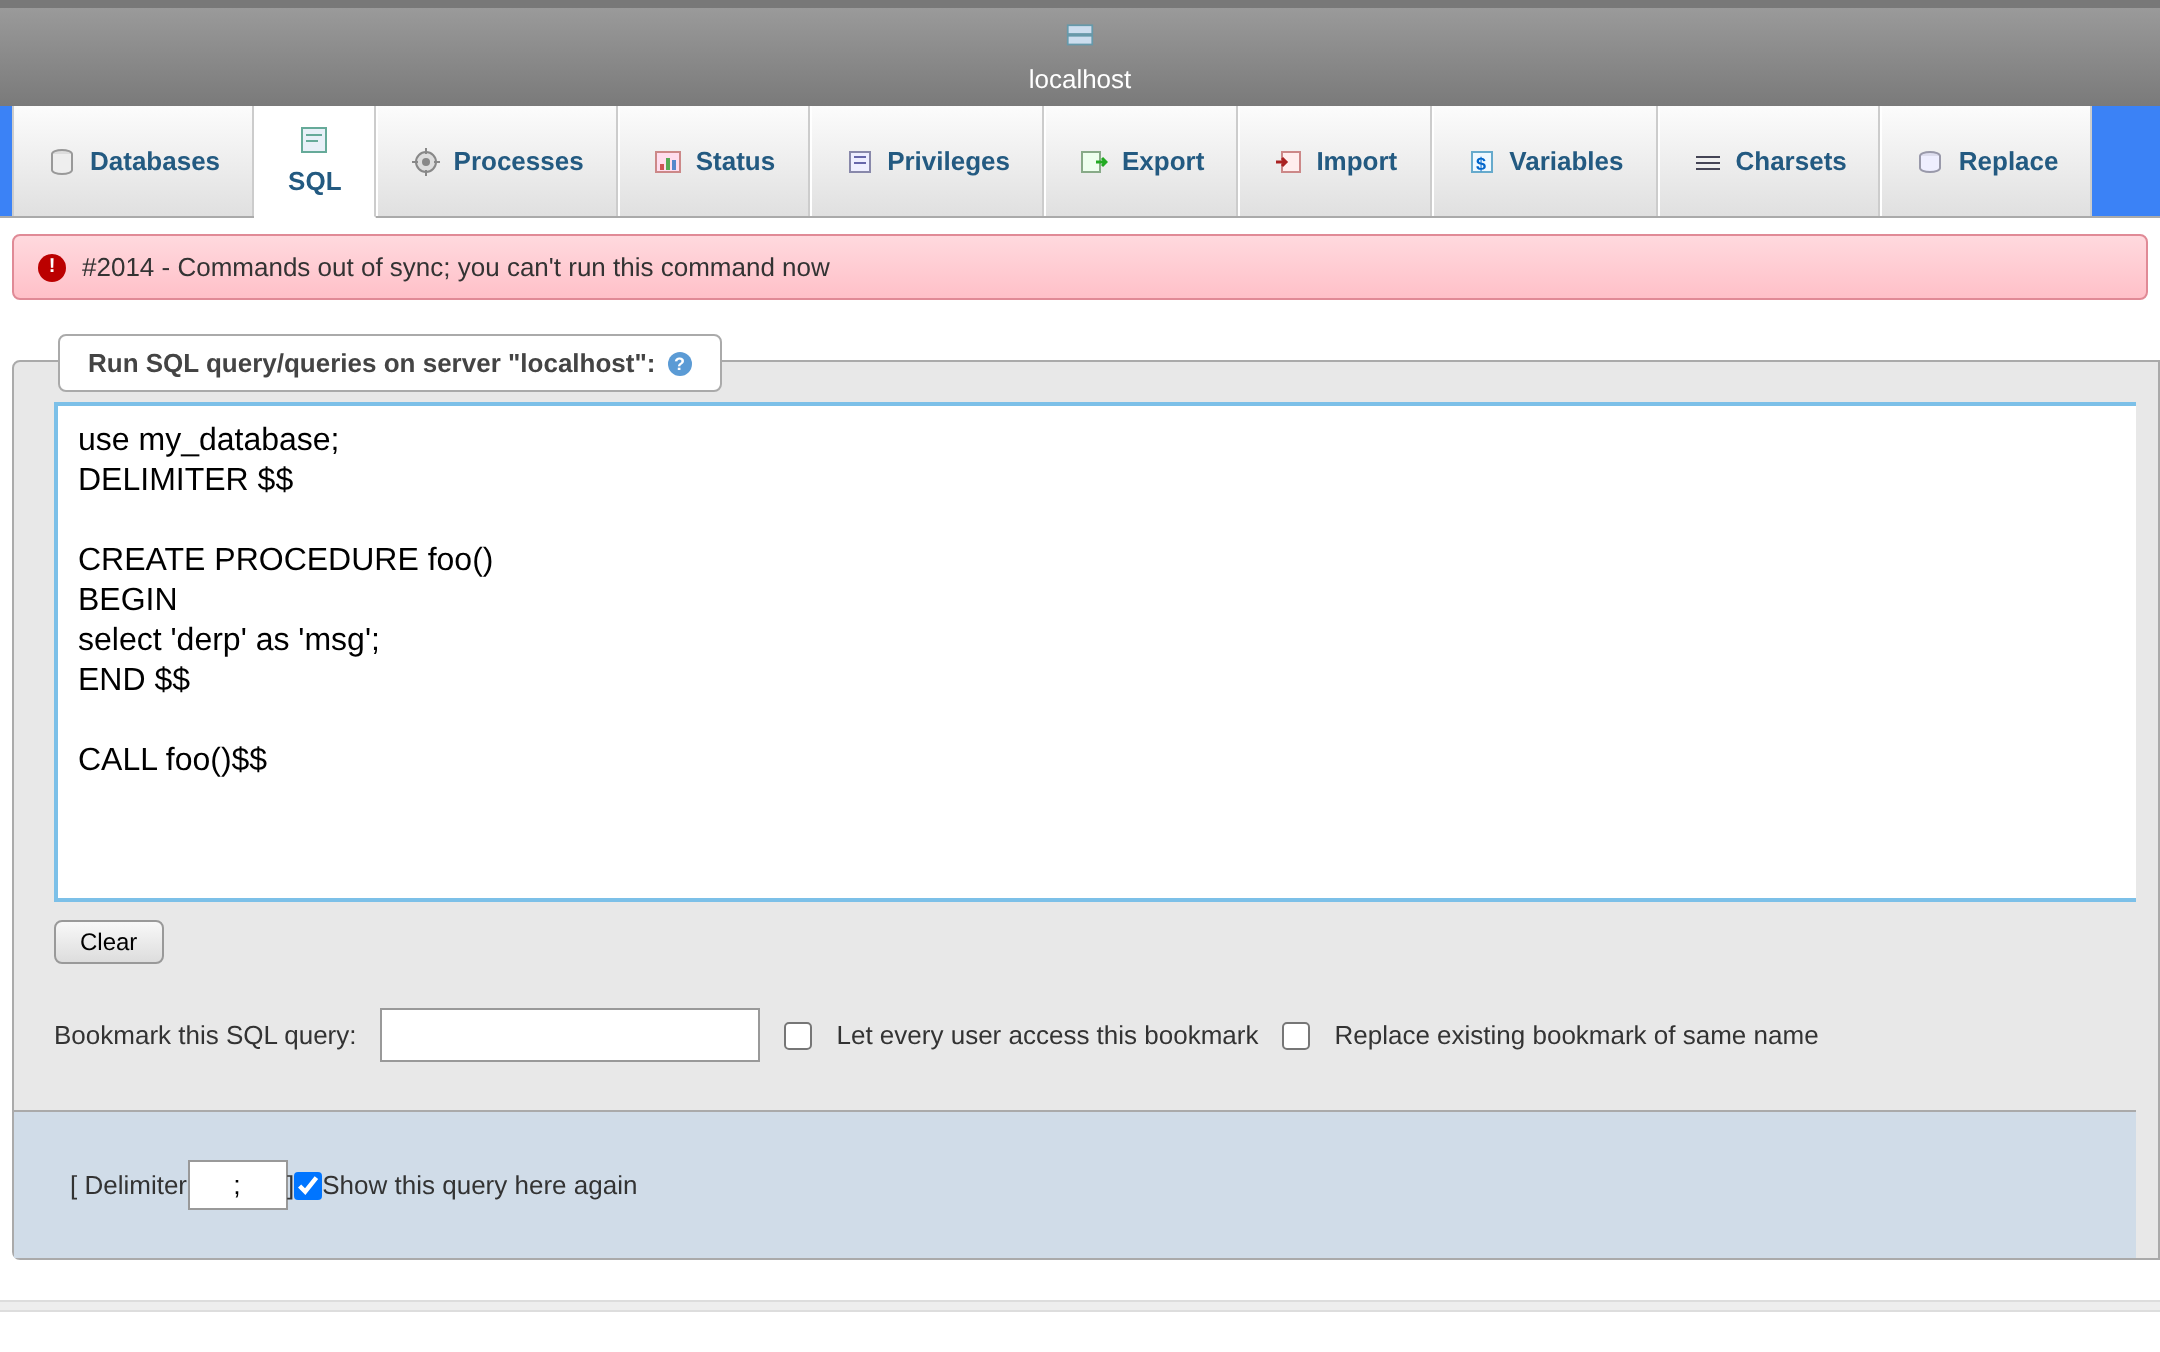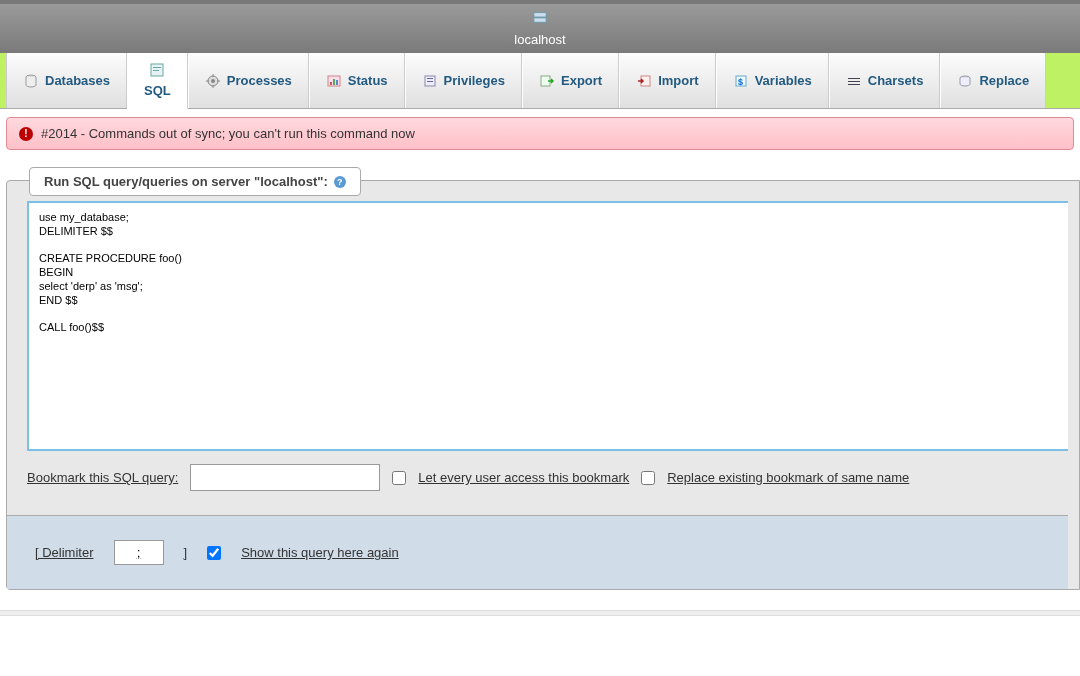--- a/index.html
+++ b/index.html
@@ -16,21 +16,21 @@
   border-top: 4px solid #787878;
   flex-direction: column;
 }
 .header-bar .srv-icon {
   width: 14px; height: 14px;
   display: inline-block;
 }
 
 .tabs {
   display: flex;
-  background: #bef264;
+  background: #3b82f6;
   border-bottom: 1px solid #aaa;
   padding-left: 6px;
 }
 .tab {
   padding: 10px 16px;
   display: flex;
   align-items: center;
   gap: 6px;
   color: #235a81;
   font-weight: bold;
@@ -69,21 +69,20 @@
   color: #fff; font-size: 10px; font-weight: bold;
 }
 
 .content-area {
   margin: 30px 0 0 6px;
   background: #e8e8e8;
   border: 1px solid #aaa;
   border-radius: 4px 0 0 4px;
   position: relative;
   padding: 20px 11px 0 20px;
-  text-decoration: underline;
 }
 
 .fieldset-title {
   position: absolute;
   top: -14px;
   left: 22px;
   background: #fff;
   border: 1px solid #aaa;
   border-radius: 4px;
   padding: 6px 14px;
@@ -104,21 +103,21 @@
   justify-content: center;
 }
 
 .sql-textarea {
   width: 100%;
   height: 250px;
   border: 2px solid #7cc0e8;
   border-right: none;
   padding: 8px 10px;
   font-family: sans-serif;
-  font-size: 11px;
+  font-size: 16px;
   resize: none;
   outline: none;
   background: #fff;
   line-height: 1.25;
 }
 
 .btn {
   padding: 3px 12px;
   background: linear-gradient(to bottom, #f8f8f8, #ddd);
   border: 1px solid #999;
@@ -143,21 +142,21 @@
   width: 190px;
 }
 .chk { width: 14px; height: 14px; }
 
 .footer-row {
   background: #d0dce8;
   border-top: 1px solid #aaa;
   padding: 24px 0 24px 8px;
   display: flex;
   align-items: center;
-  gap: 20px;
+  gap: 0;
   margin-left: -20px;
   padding-left: 28px;
 }
 .delim-input {
   width: 50px;
   padding: 4px;
   border: 1px solid #999;
   text-align: center;
 }
 
@@ -301,20 +300,23 @@
   <textarea class="sql-textarea" id="sqlquery" style="">use my_database;
 DELIMITER $$
 
 CREATE PROCEDURE foo()
 BEGIN
 select 'derp' as 'msg';
 END $$
 
 CALL foo()$$</textarea>
 
+  <div class="row-clear">
+    <button class="btn">Clear</button>
+  </div>
 
   <div class="bookmark-row">
     <span>Bookmark this SQL query:</span>
     <input type="text" class="input-text" value="" style="">
     <input type="checkbox" class="chk" style="">
     <span>Let every user access this bookmark</span>
     <input type="checkbox" class="chk" style="">
     <span>Replace existing bookmark of same name</span>
   </div>
 

